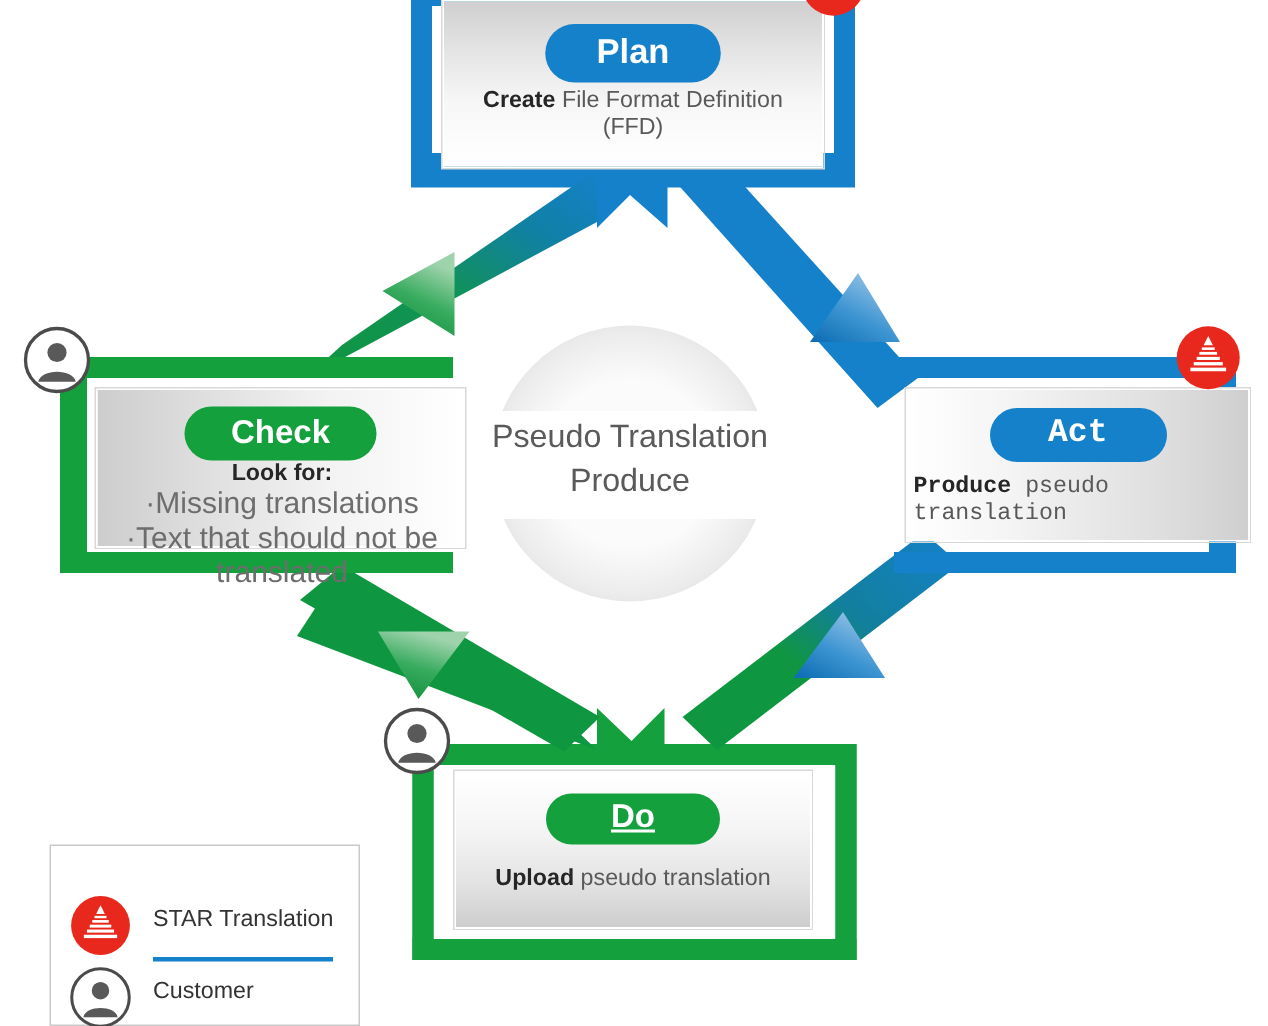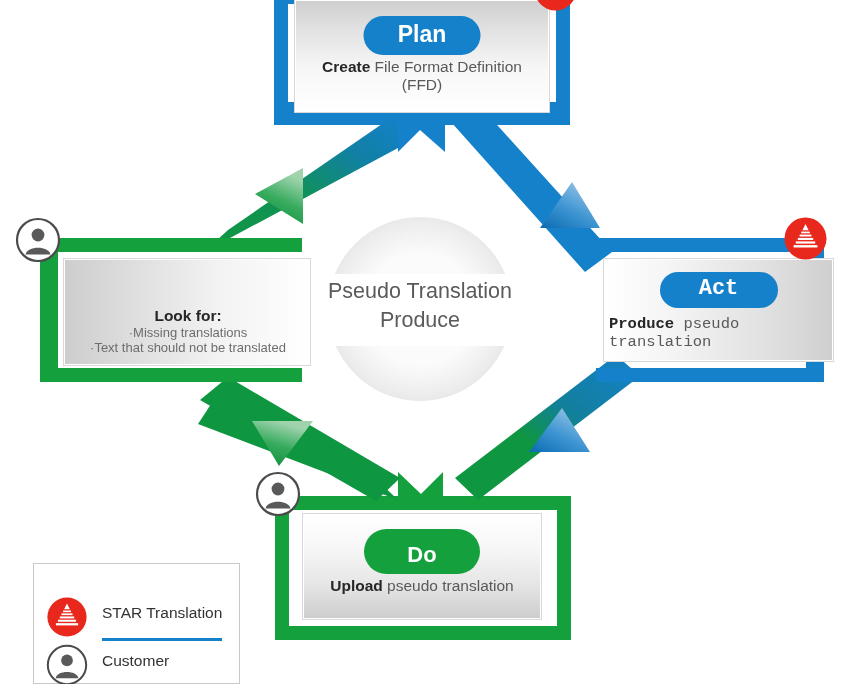--- a/index.html
+++ b/index.html
@@ -29,27 +29,27 @@
     width:118px;padding:6px 0 8px;background:#1581ca;font-size:22px;}
   #act-text{position:absolute;left:4px;right:4px;top:55px;text-align:left;}
 
   
   #check-card{left:64px;top:259px;width:246px;height:106px;
     background:linear-gradient(90deg,#cdcdcd 0%,#dedede 28%,#f2f2f2 62%,#ffffff 100%);}
   #check-pill{position:absolute;left:50%;transform:translateX(-50%);top:11px;
     width:128px;padding:6px 0 8px;background:#14a03c;font-size:22px;}
   #check-text{position:absolute;left:6px;right:4px;top:47px;text-align:center;font-size:14.5px;}
   #check-text .hdr{color:#262626;font-weight:bold;font-size:15.5px;}
-  #check-text .bl{color:#6d6d6d;font-size:13px;}
+  #check-text .bl{color:#6d6d6d;font-size:20px;}
 
   
   #do-card{left:303px;top:514px;width:238px;height:105px;
     background:linear-gradient(180deg,#ffffff 0%,#f6f6f6 34%,#e4e4e4 70%,#cdcdcd 100%);}
   #do-pill{position:absolute;left:50%;transform:translateX(-50%);top:14px;
-    width:116px;padding:15px 0 8px;background:#14a03c;font-size:22px;}
+    width:116px;padding:4px 0 8px;background:#14a03c;font-size:22px;text-decoration:underline;}
   #do-text{position:absolute;left:6px;right:6px;top:62px;text-align:center;}
 
   
   #centre-text{position:absolute;left:300px;top:277px;width:240px;text-align:center;
     color:#5a5a5a;font-size:21.5px;line-height:1.33;}
 
   
   .badge{position:absolute;}
 
   
@@ -161,20 +161,21 @@
   </div>
 
   <div class="card" id="act-card">
     <div class="pill" id="act-pill">Act</div>
     <div class="cardtext" id="act-text">
       <b>Produce</b><span> pseudo translation</span>
     </div>
   </div>
 
   <div class="card" id="check-card">
+    <div class="pill" id="check-pill">Check</div>
     <div id="check-text">
       <div class="hdr">Look for:</div>
       <div class="bl">·Missing translations</div>
       <div class="bl">·Text that should not be translated</div>
     </div>
   </div>
 
   <div class="card" id="do-card">
     <div class="pill" id="do-pill">Do</div>
     <div class="cardtext" id="do-text">

